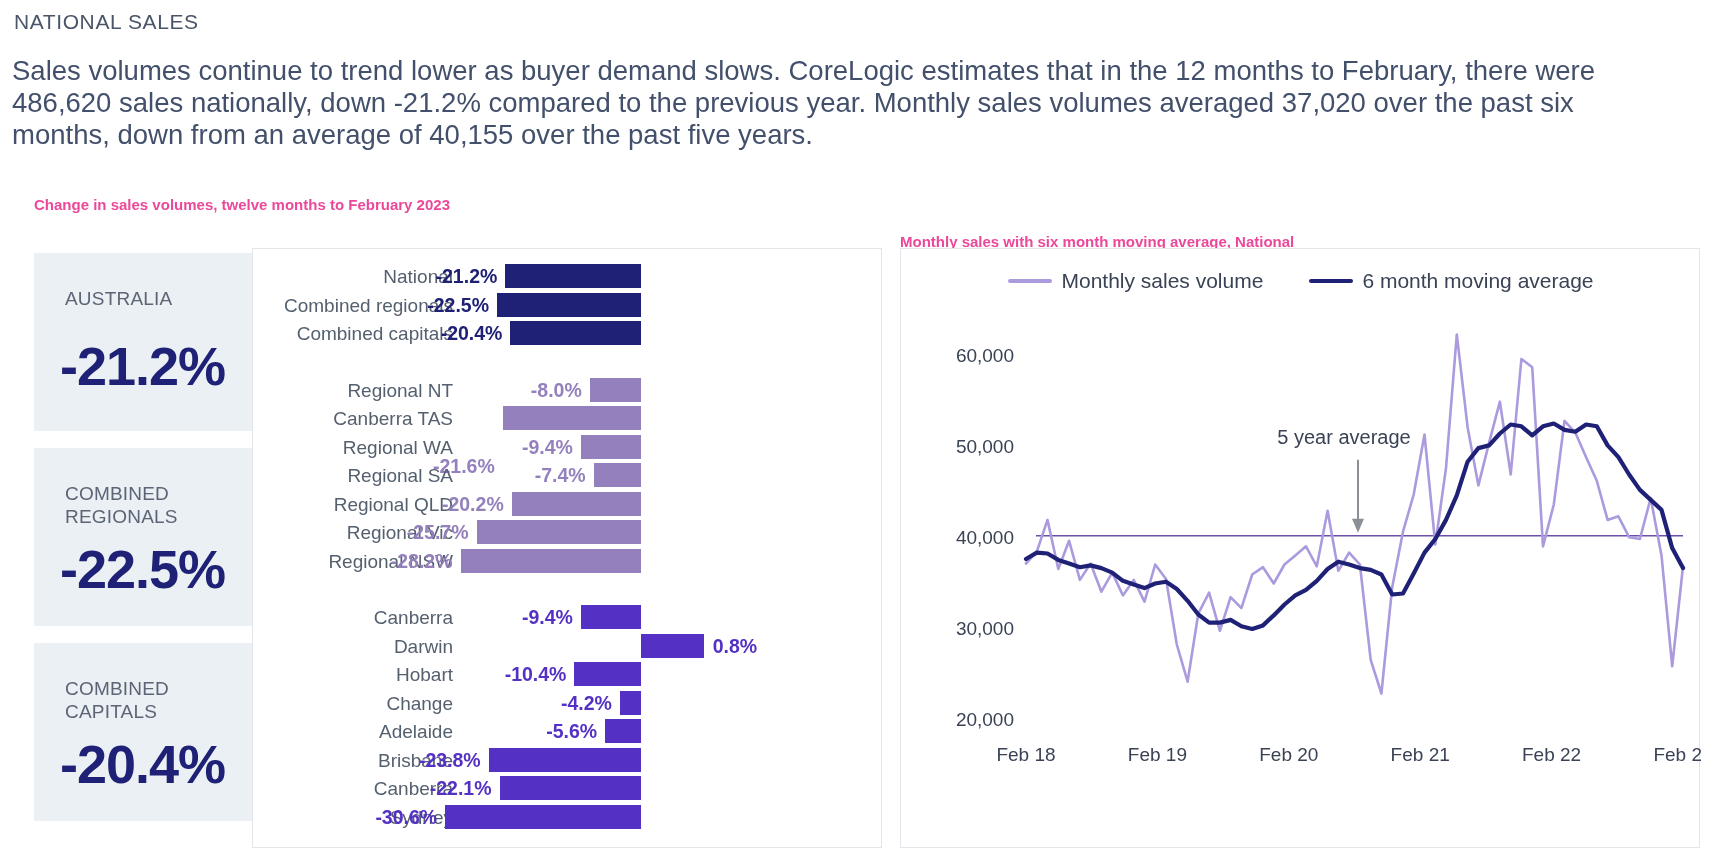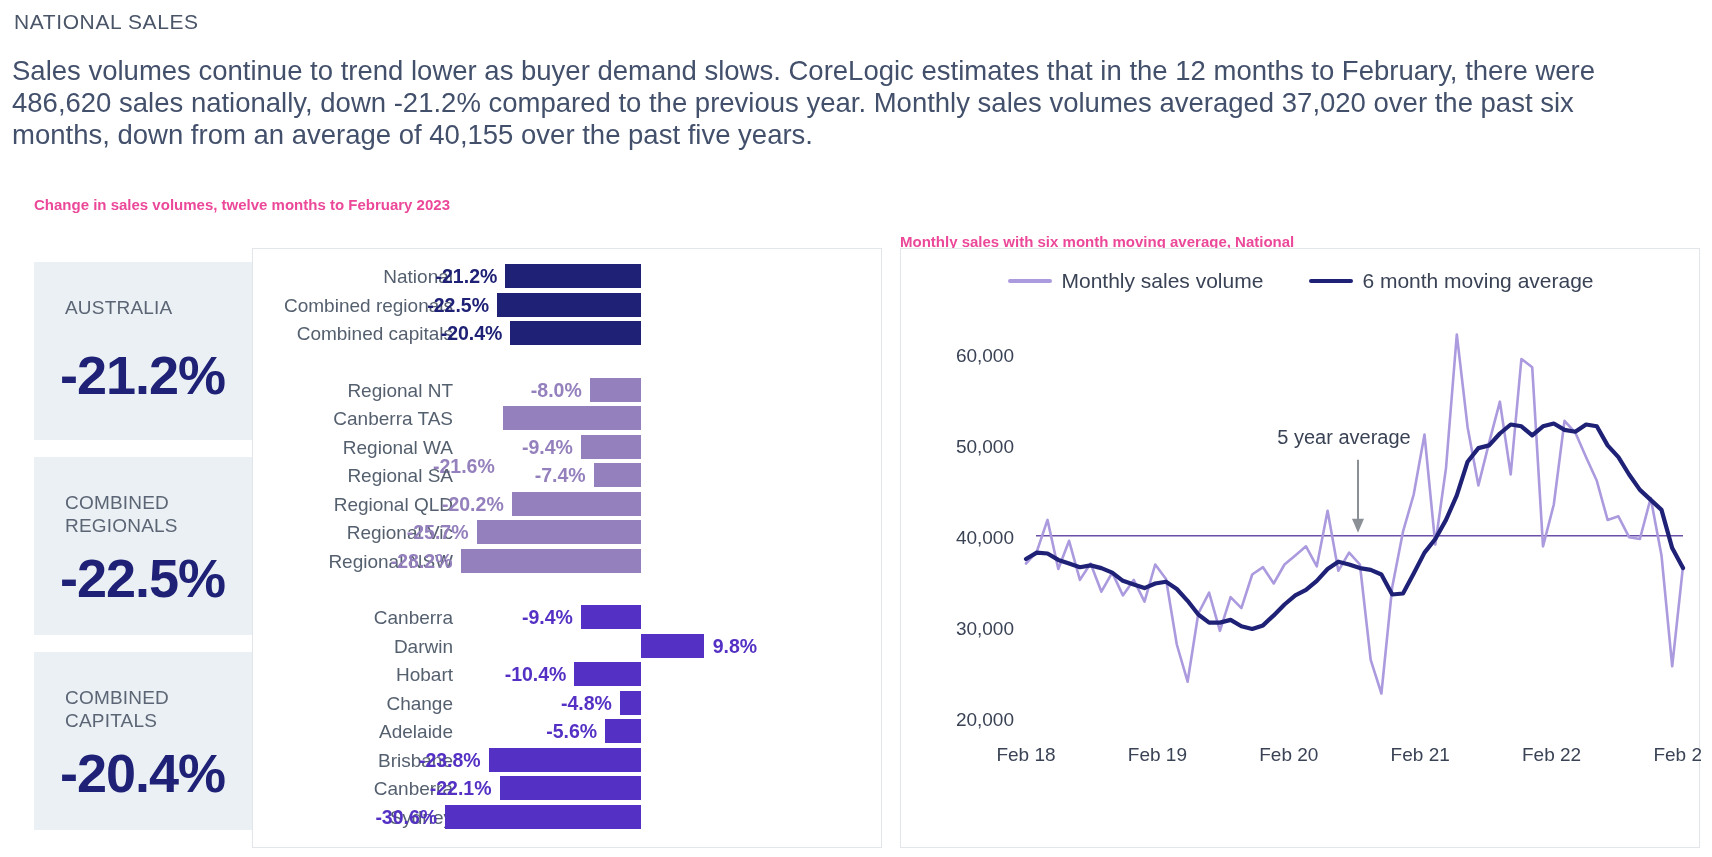--- a/index.html
+++ b/index.html
@@ -22,21 +22,21 @@
   }
 
   
   .sec-title {
     position: absolute; font-size: 15px; color: #ec4899; font-weight: 700;
   }
   #bar-title  { left: 34px;  top: 196px; }
   #line-title { left: 900px; top: 196px; margin-top: 37px; }
 
   
-  .cards { position: absolute; left: 10px; top: 262px; width: 250px; padding-left: 24px; }
+  .cards { position: absolute; left: 10px; top: 253px; width: 250px; padding-left: 24px; }
   .card {
     background: #eaf0f3; width: 226px; position: relative;
   }
   #card-0 { height: 178px; margin-bottom: 17px; }
   #card-1 { height: 178px; margin-bottom: 17px; }
   #card-2 { height: 178px; }
   .card-label {
     position: absolute; left: 31px; top: 34px;
     font-size: 19px; color: #5c6575; letter-spacing: .2px; line-height: 1.22;
     white-space: pre-line;
@@ -169,31 +169,31 @@
         </div>
         <div class="grp-gap"></div>
         <div class="bar-row g-capital">
           <span class="blabel">Canberra</span>
           <span class="bbar" style="width: 60.16px; left: 327.84px;"></span>
           <span class="bval" style="right: 310.16px;">-9.4%</span>
         </div>
         <div class="bar-row g-capital">
           <span class="blabel">Darwin</span>
           <span class="bbar" style="width: 62.72px; left: 388px;"></span>
-          <span class="bval" style="left: 459.72px;">9.8%</span>
+          <span class="bval" style="left: 459.72px;">0.8%</span>
         </div>
         <div class="bar-row g-capital">
           <span class="blabel">Hobart</span>
           <span class="bbar" style="width: 66.56px; left: 321.44px;"></span>
           <span class="bval" style="right: 316.56px;">-10.4%</span>
         </div>
         <div class="bar-row g-capital">
           <span class="blabel">Change</span>
           <span class="bbar" style="width: 21.12px; left: 366.88px;"></span>
-          <span class="bval" style="right: 271.12px;">-4.8%</span>
+          <span class="bval" style="right: 271.12px;">-4.2%</span>
         </div>
         <div class="bar-row g-capital">
           <span class="blabel">Adelaide</span>
           <span class="bbar" style="width: 35.84px; left: 352.16px;"></span>
           <span class="bval" style="right: 285.84px;">-5.6%</span>
         </div>
         <div class="bar-row g-capital">
           <span class="blabel">Brisbane</span>
           <span class="bbar" style="width: 152.32px; left: 235.68px;"></span>
           <span class="bval" style="right: 402.32px;">-23.8%</span>

